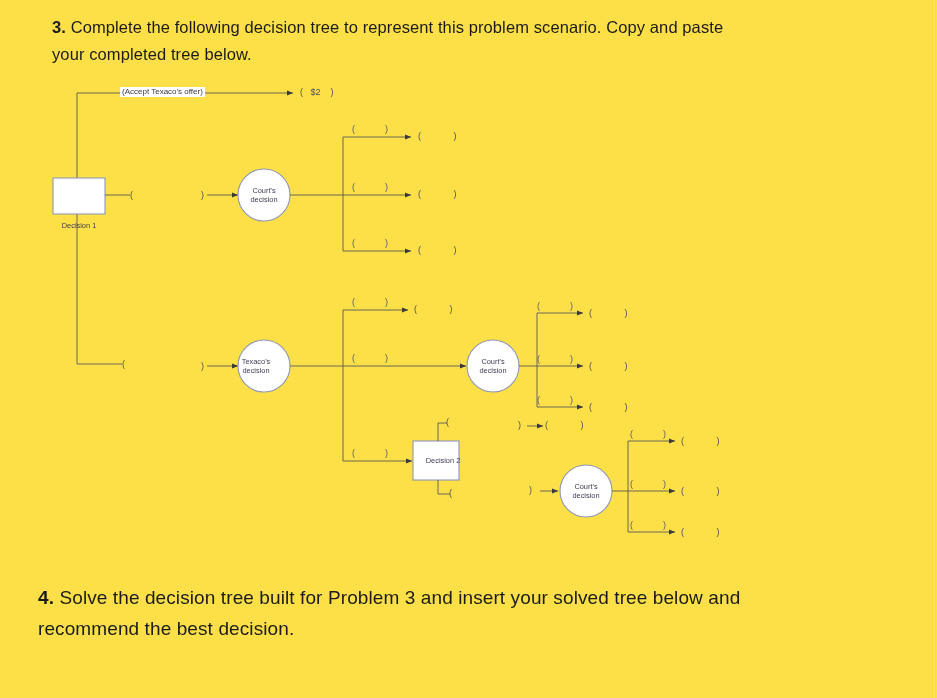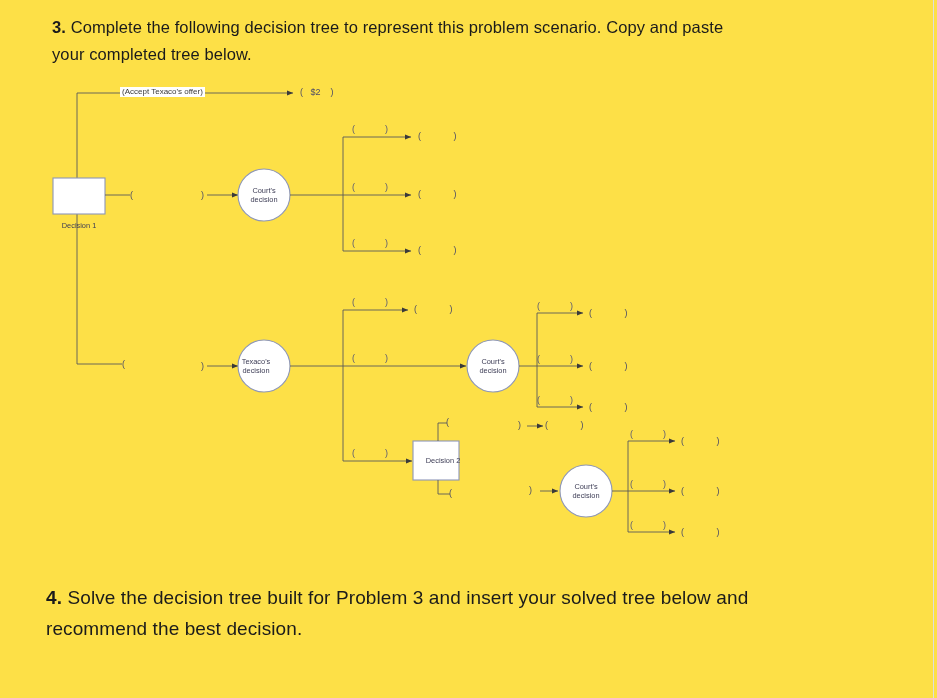--- a/index.html
+++ b/index.html
@@ -43,21 +43,20 @@
     width: 680px;
     font-size: 16.5px;
     line-height: 27px;
   }
   #prompt-4 {
     left: 38px;
     top: 582px;
     width: 800px;
     font-size: 19px;
     line-height: 31px;
-    margin-left: 8px;
   }
   .prompt .num {
     font-weight: bold;
   }
 
   
   #tree {
     position: absolute;
     left: 0px;
     top: 75px;

